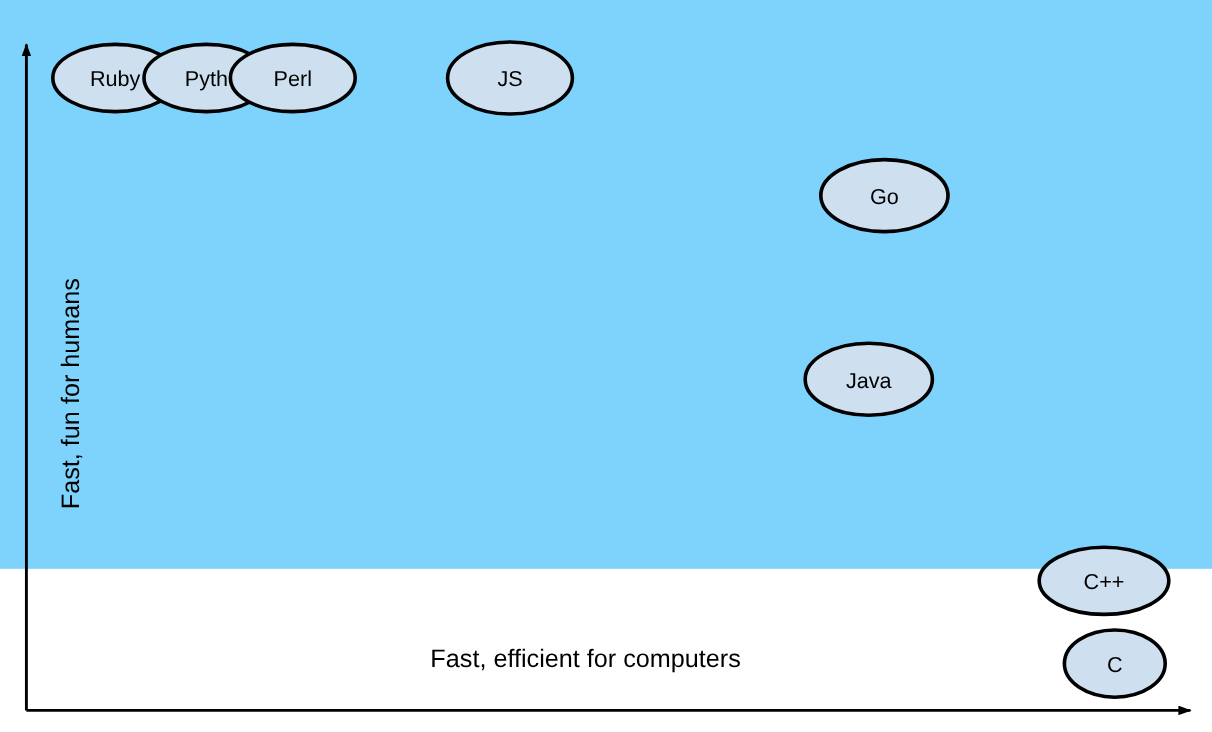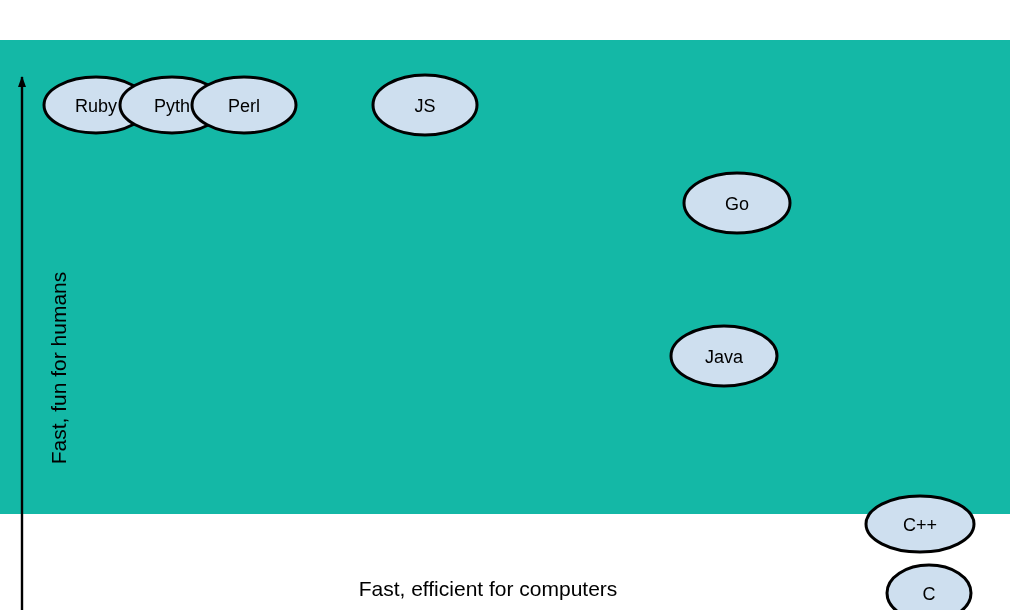--- a/index.html
+++ b/index.html
@@ -10,22 +10,21 @@
   body {
     width: 1010px;
     height: 610px;
     font-family: "Liberation Sans", sans-serif;
     overflow: hidden;
   }
   #chart-root {
     position: relative;
     width: 1010px;
     height: 474px;
-    background: #14b8a6;
-    margin-top: 40px;
+    background: #7dd3fc;
   }
   #plot-svg {
     position: absolute;
     left: 0;
     top: 0;
     width: 1010px;
     height: 610px;
     display: block;
   }
   .node-label {

